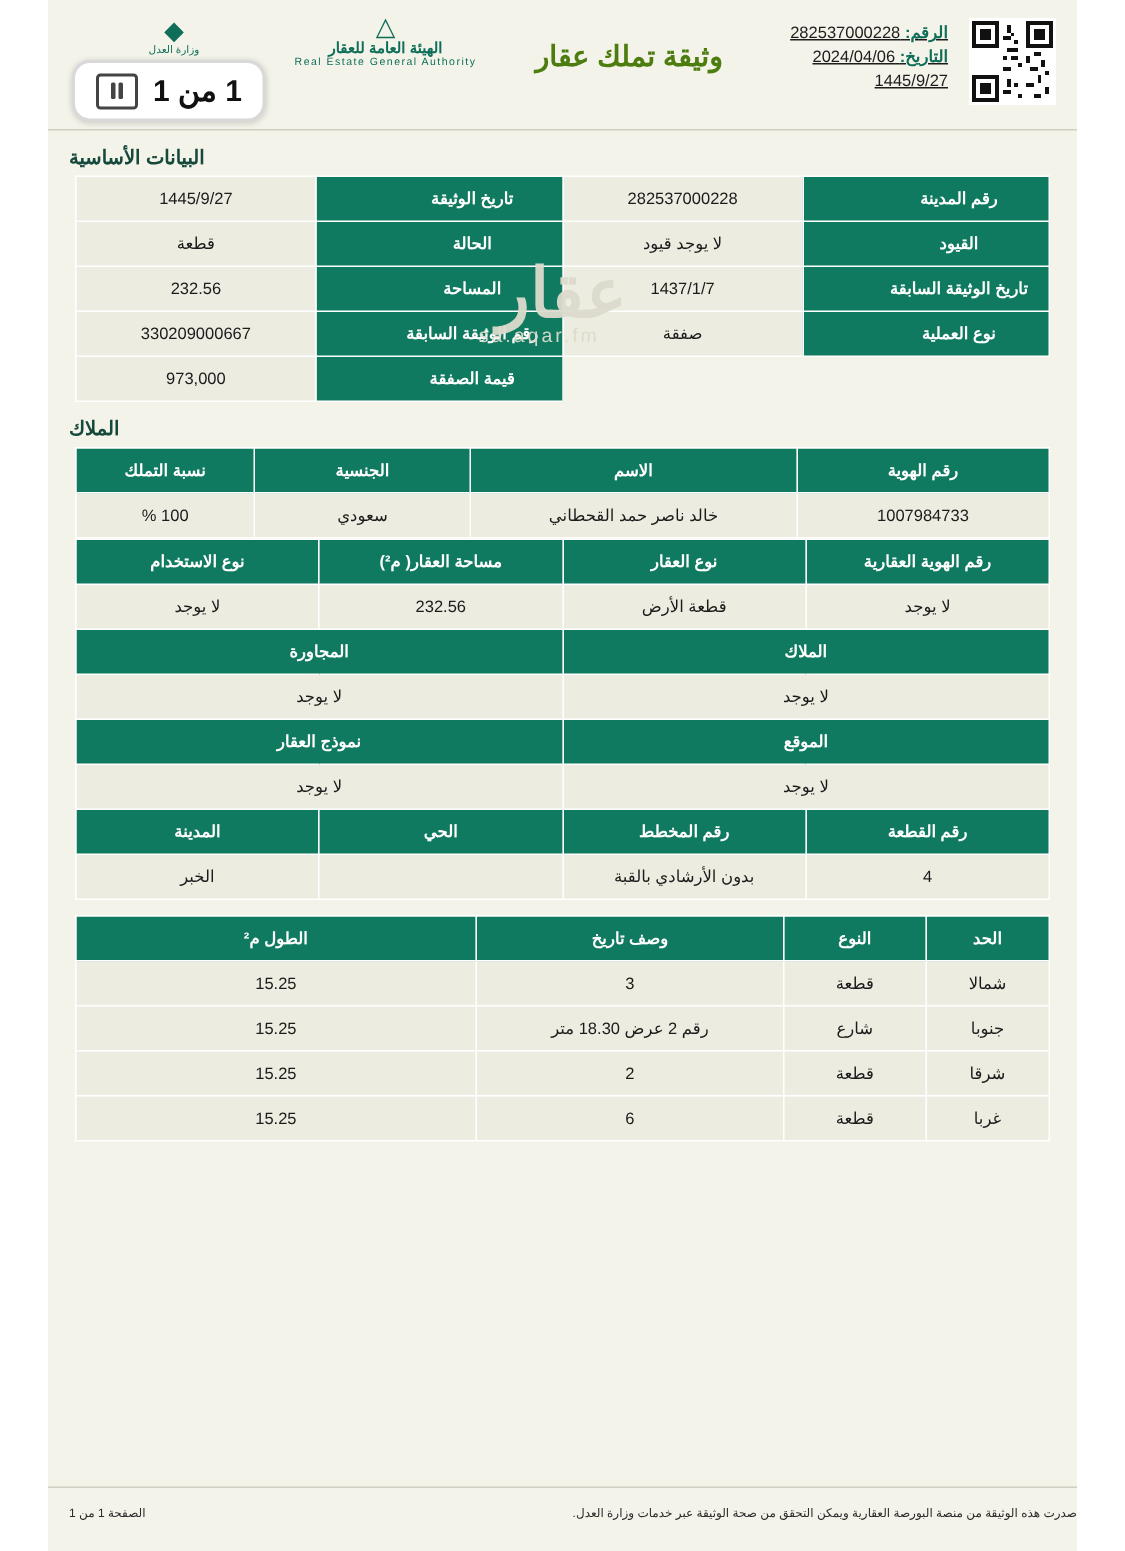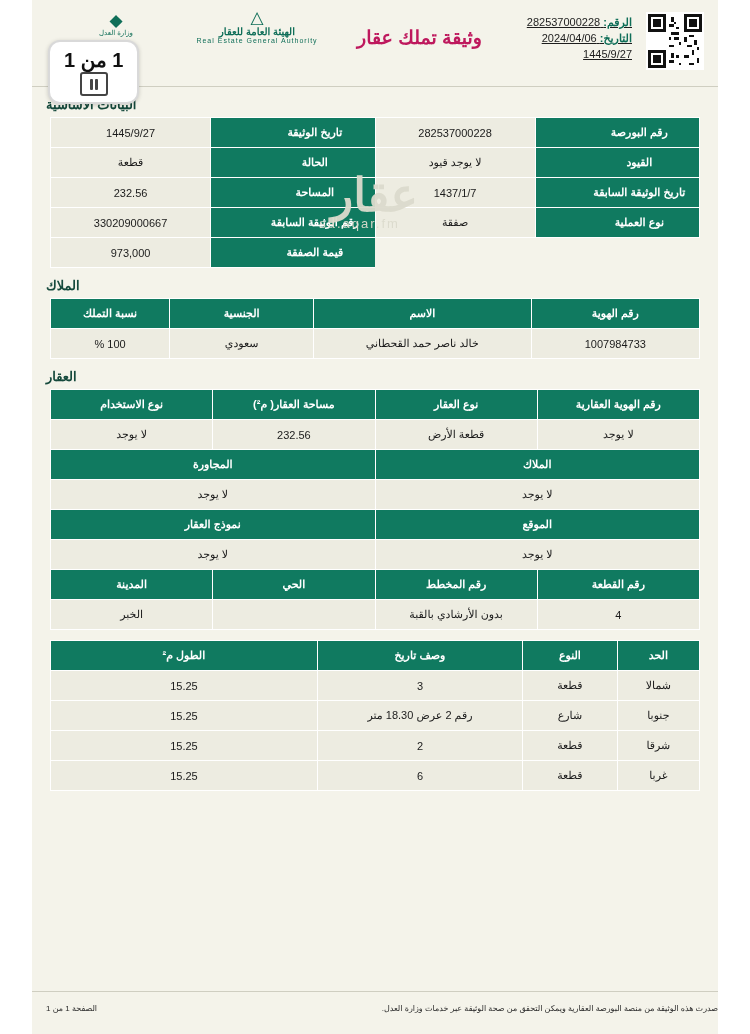--- a/index.html
+++ b/index.html
@@ -44,21 +44,21 @@
   .qr svg{display:block;}
   .doc-meta{
     position:absolute;right:86px;top:14px;
     font-size:11px;color:#1d1d1d;line-height:16px;
     text-align:right;
   }
   .doc-meta .row{white-space:nowrap;text-decoration:underline;}
   .doc-meta .lbl{color:#0f6e58;font-weight:bold;}
   .doc-title{
     position:absolute;right:236px;top:26px;
-    font-size:19px;font-weight:bold;color:#be185d;
+    font-size:19px;font-weight:bold;color:#4d7c0f;
     letter-spacing:0;
   }
   .brand{
     position:absolute;left:150px;top:10px;
     text-align:center;width:150px;
     color:#0f6e58;
   }
   .brand .ar{font-size:10px;font-weight:bold;color:#0f6e58;letter-spacing:1px;}
   .brand .en{font-size:7px;color:#0f6e58;letter-spacing:1px;}
   .brand .mark{
@@ -66,28 +66,27 @@
   }
   .moj{
     position:absolute;left:36px;top:12px;color:#0f6e58;text-align:center;width:96px;
   }
   .moj .mark{font-size:17px;line-height:17px;}
   .moj .t{font-size:7px;}
 
   
   .page-badge{
     position:absolute;left:16px;top:40px;
-    display:flex;align-items:center;
+    display:flex;align-items:center;gap:10px;
     background:#ffffff;
     border:2px solid #d9d9d9;
     border-radius:12px;
     padding:6px 14px;
     box-shadow:0 1px 4px rgba(0,0,0,.18);
     z-index:30;
-    flex-direction:column;
   }
   .page-badge .txt{font-size:20px;font-weight:bold;color:#111;}
   .page-badge .ico{
     width:24px;height:20px;border:2px solid #444;border-radius:3px;
     display:flex;align-items:center;justify-content:center;gap:2px;
   }
   .page-badge .ico i{display:block;width:3px;height:11px;background:#444;border-radius:1px;}
 
   
   .sec-title{
@@ -241,21 +240,21 @@
 
     <div class="wm">
       <div class="w1">عقار</div>
       <div class="w2">sa.aqar.fm</div>
     </div>
 
     <div class="sec-title">البيانات الأساسية</div>
     <table class="tbl">
       <tbody>
           <tr>
-        <td class="h" style="width:22%">رقم البورصة</td>
+        <td class="h" style="width:22%">رقم المدينة</td>
         <td class="v" style="width:28%">282537000228</td>
         <td class="h" style="width:22%">تاريخ الوثيقة</td>
         <td class="v" style="width:28%">1445/9/27</td>
       </tr>
       <tr>
         <td class="h">القيود</td>
         <td class="v">لا يوجد قيود</td>
         <td class="h">الحالة</td>
         <td class="v">قطعة</td>
       </tr>
@@ -291,21 +290,20 @@
       </tr>
       <tr>
         <td class="v">1007984733</td>
         <td class="v">خالد ناصر حمد القحطاني</td>
         <td class="v">سعودي</td>
         <td class="v">100 %</td>
       </tr>
     </tbody>
       </table>
 
-    <div class="sec-title">العقار</div>
     <table class="tbl">
       <tbody>
           <tr>
         <td class="hc" style="width:25%">رقم الهوية العقارية</td>
         <td class="hc" style="width:25%">نوع العقار</td>
         <td class="hc" style="width:25%">مساحة العقار( م²)</td>
         <td class="hc" style="width:25%">نوع الاستخدام</td>
       </tr>
       <tr>
         <td class="v">لا يوجد</td>

